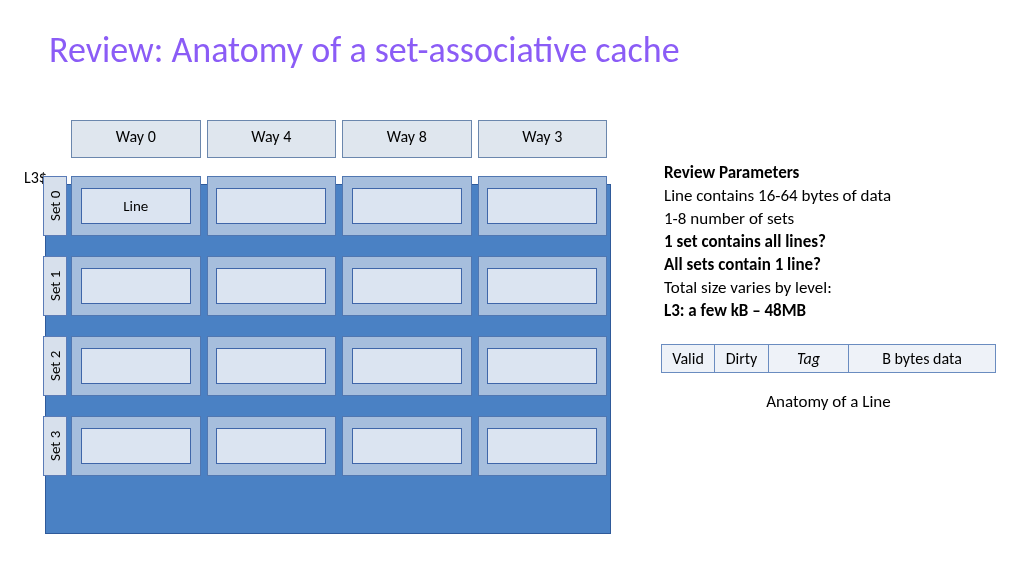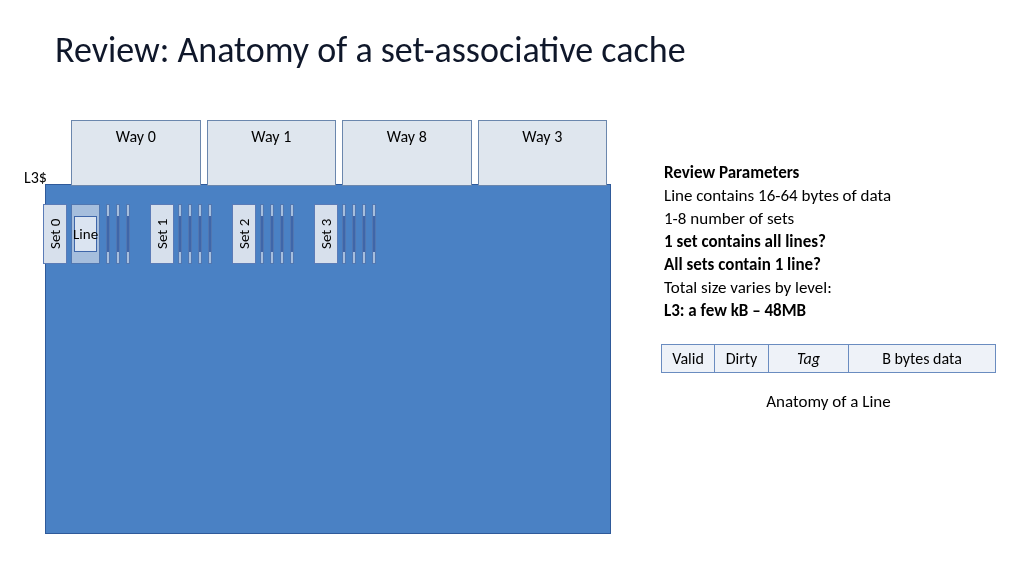--- a/index.html
+++ b/index.html
@@ -3,50 +3,50 @@
 <meta charset="utf-8">
 <style>
   * { box-sizing: border-box; margin: 0; padding: 0; }
   body {
     width: 1024px; height: 576px;
     font-family: "Calibri", "Segoe UI", Arial, sans-serif;
     background: #fff; color: #000;
     position: relative; overflow: hidden;
   }
   .title {
-    position: absolute; left: 55px; top: 28px;
-    font-size: 36px; font-weight: 400; color: #0f172a;
+    position: absolute; left: 49px; top: 28px;
+    font-size: 36px; font-weight: 400; color: #8b5cf6;
   }
   .l3-label {
     position: absolute; left: 24px; top: 168px;
     font-size: 16px;
   }
   
   .table-wrap {
     position: absolute; left: 43px; top: 120px;
     width: 564px;
   }
   .l3-back {
     position: absolute; left: 2px; top: 64px;
     width: 566px; height: 350px;
     background: #4a81c4; border: 1px solid #2f5a9a;
   }
   .ways-row {
     position: relative; display: flex; gap: 6px;
-    margin-left: 28px; height: 66px;
+    margin-left: 28px; height: 38px;
   }
   .way-cell {
     flex: 1; background: #dfe6ee; border: 1px solid #6b87ad;
     text-align: center; padding-top: 6px;
     font-size: 16px;
   }
   .sets {
     position: relative; margin-top: 18px;
     margin-left: 0;
-    display: flex; flex-direction: row; gap: 20px;
+    display: flex; flex-direction: column; gap: 20px;
   }
   .set-row {
     display: flex; align-items: stretch;
     height: 60px;
   }
   .set-label {
     width: 24px; background: #d7e0ec; border: 1px solid #5a7bb7;
     display: flex; align-items: center; justify-content: center;
     font-size: 15px; writing-mode: vertical-rl; transform: rotate(180deg);
   }
@@ -94,21 +94,21 @@
 
 <div class="title">Review: Anatomy of a set-associative cache</div>
 
 <div class="l3-label">L3$</div>
 
 <div class="table-wrap">
   <div class="l3-back"></div>
 
   <div class="ways-row">
     <div class="way-cell">Way 0</div>
-    <div class="way-cell">Way 1</div>
+    <div class="way-cell">Way 4</div>
     <div class="way-cell">Way 8</div>
     <div class="way-cell">Way 3</div>
   </div>
 
   <div class="sets">
 
     <div class="set-row">
       <div class="set-label">Set 0</div>
       <div class="set-body">
         <div class="way-box">

